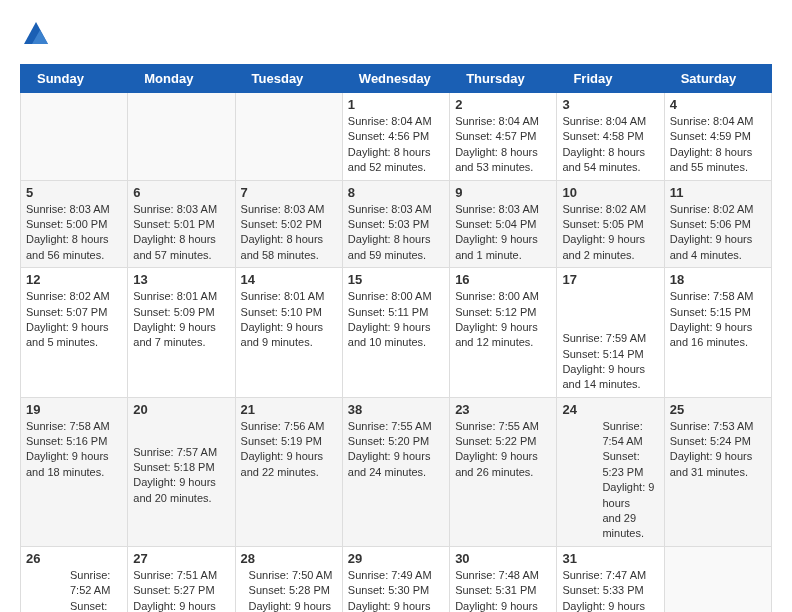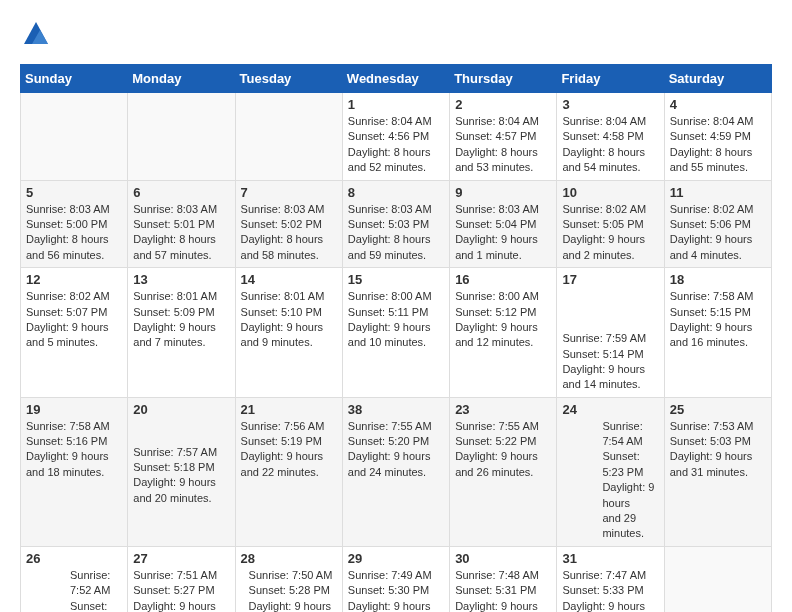--- a/index.html
+++ b/index.html
@@ -46,21 +46,21 @@
     }
     .calendar {
       width: 100%;
       border-collapse: collapse;
       border: 1px solid #ccc;
     }
     .calendar th {
       background: #1a5fb4;
       color: #fff;
       font-size: 13px;
-      padding: 6px 4px;
+      padding: 6px 16px;
       text-align: left;
       border: 1px solid #1a5fb4;
     }
     .calendar td {
       vertical-align: top;
       border: 1px solid #ddd;
       padding: 4px 5px;
       width: 107px;
       min-height: 80px;
       font-size: 11px;
@@ -297,21 +297,21 @@
         <td>
           <div class="day-num">24</div>
           <div class="day-info" style="white-space: pre-line; margin-left: 40px;">Sunrise: 7:54 AM
 Sunset: 5:23 PM
 Daylight: 9 hours
 and 29 minutes.</div>
         </td>
         <td>
           <div class="day-num">25</div>
           <div class="day-info" style="white-space: pre-line;">Sunrise: 7:53 AM
-Sunset: 5:03 PM
+Sunset: 5:24 PM
 Daylight: 9 hours
 and 31 minutes.</div>
         </td>
       </tr>
       <tr>
         <td>
           <div class="day-num">26</div>
           <div class="day-info" style="white-space: pre-line; margin-left: 44px;">Sunrise: 7:52 AM
 Sunset: 5:26 PM
 Daylight: 9 hours

